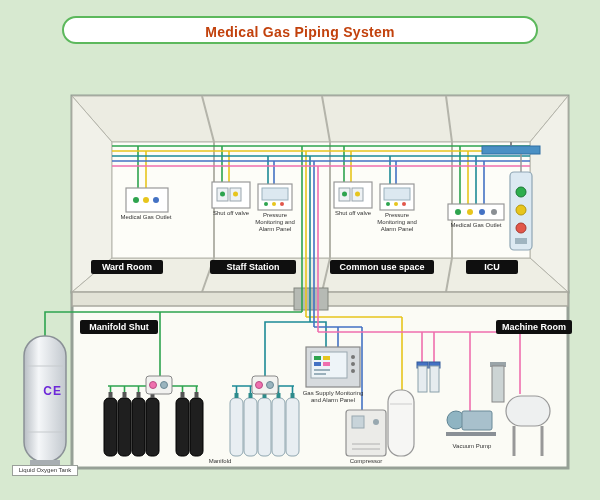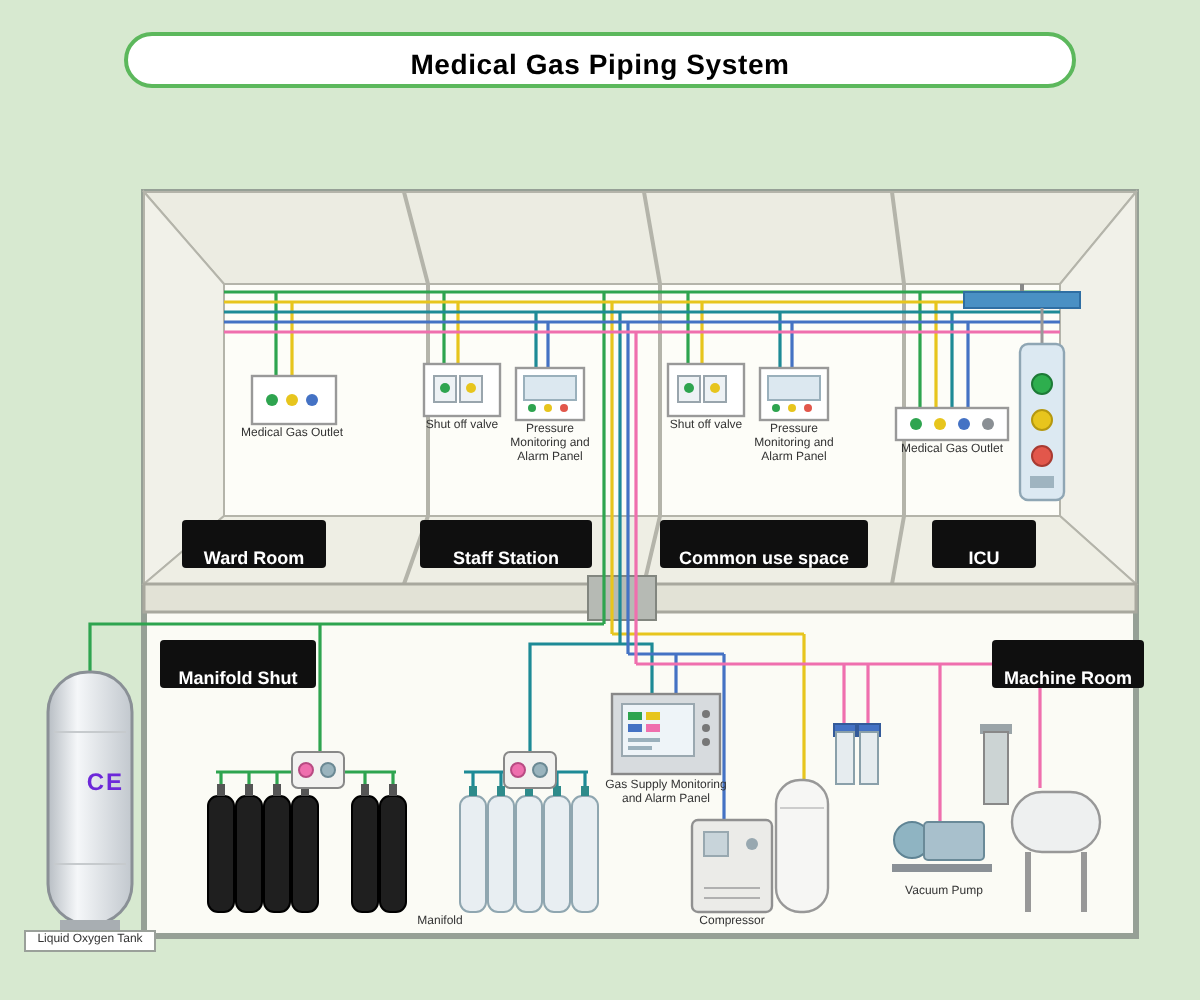--- a/index.html
+++ b/index.html
@@ -2,26 +2,26 @@
 <html style="--c-green: #2ea44f; --c-yellow: #e7c51d; --c-teal: #1d8a96; --c-blue: #4472c4; --c-pink: #ef6fae;"><head>
 <meta charset="utf-8">
 <style>
   html,body{margin:0;padding:0;background:#d7e9d0;}
   .canvas{position:relative;width:600px;height:500px;background:#d7e9d0;overflow:hidden;
           font-family:"Liberation Sans",sans-serif;}
   .canvas svg{position:absolute;left:0;top:0;}
 
   .title-banner{position:absolute;left:62px;top:16px;width:476px;height:28px;
     background:#ffffff;border:2px solid #5cb85c;border-radius:16px;
-    color:#000000;font-weight:bold;font-size:14px;line-height:28px;text-align:center;
+    color:#c2410c;font-weight:bold;font-size:14px;line-height:28px;text-align:center;
     letter-spacing:.3px;box-sizing:border-box;}
 
   .room-label{position:absolute;height:14px;background:#0f0f0f;color:#ffffff;
     font-weight:bold;font-size:9px;line-height:14px;text-align:center;border-radius:2px;
-    box-sizing:border-box;padding:12px 2px;white-space:nowrap;}
+    box-sizing:border-box;padding:0 2px;white-space:nowrap;}
 
   .lbl{position:absolute;font-size:6px;line-height:1.18;color:#333;text-align:center;}
   .tag{position:absolute;font-size:6px;line-height:1.15;color:#333;text-align:center;
        background:#ffffff;border:1px solid #9aa09a;padding:1px 2px;box-sizing:border-box;}
   .ce{position:absolute;font-weight:bold;font-size:12px;color:#6d28d9;
       letter-spacing:1px;text-align:right;}
 
   .pipe{fill:none;stroke-width:1.6;}
   .p-green{stroke:var(--c-green,#2ea44f);}
   .p-yellow{stroke:var(--c-yellow,#e7c51d);}

